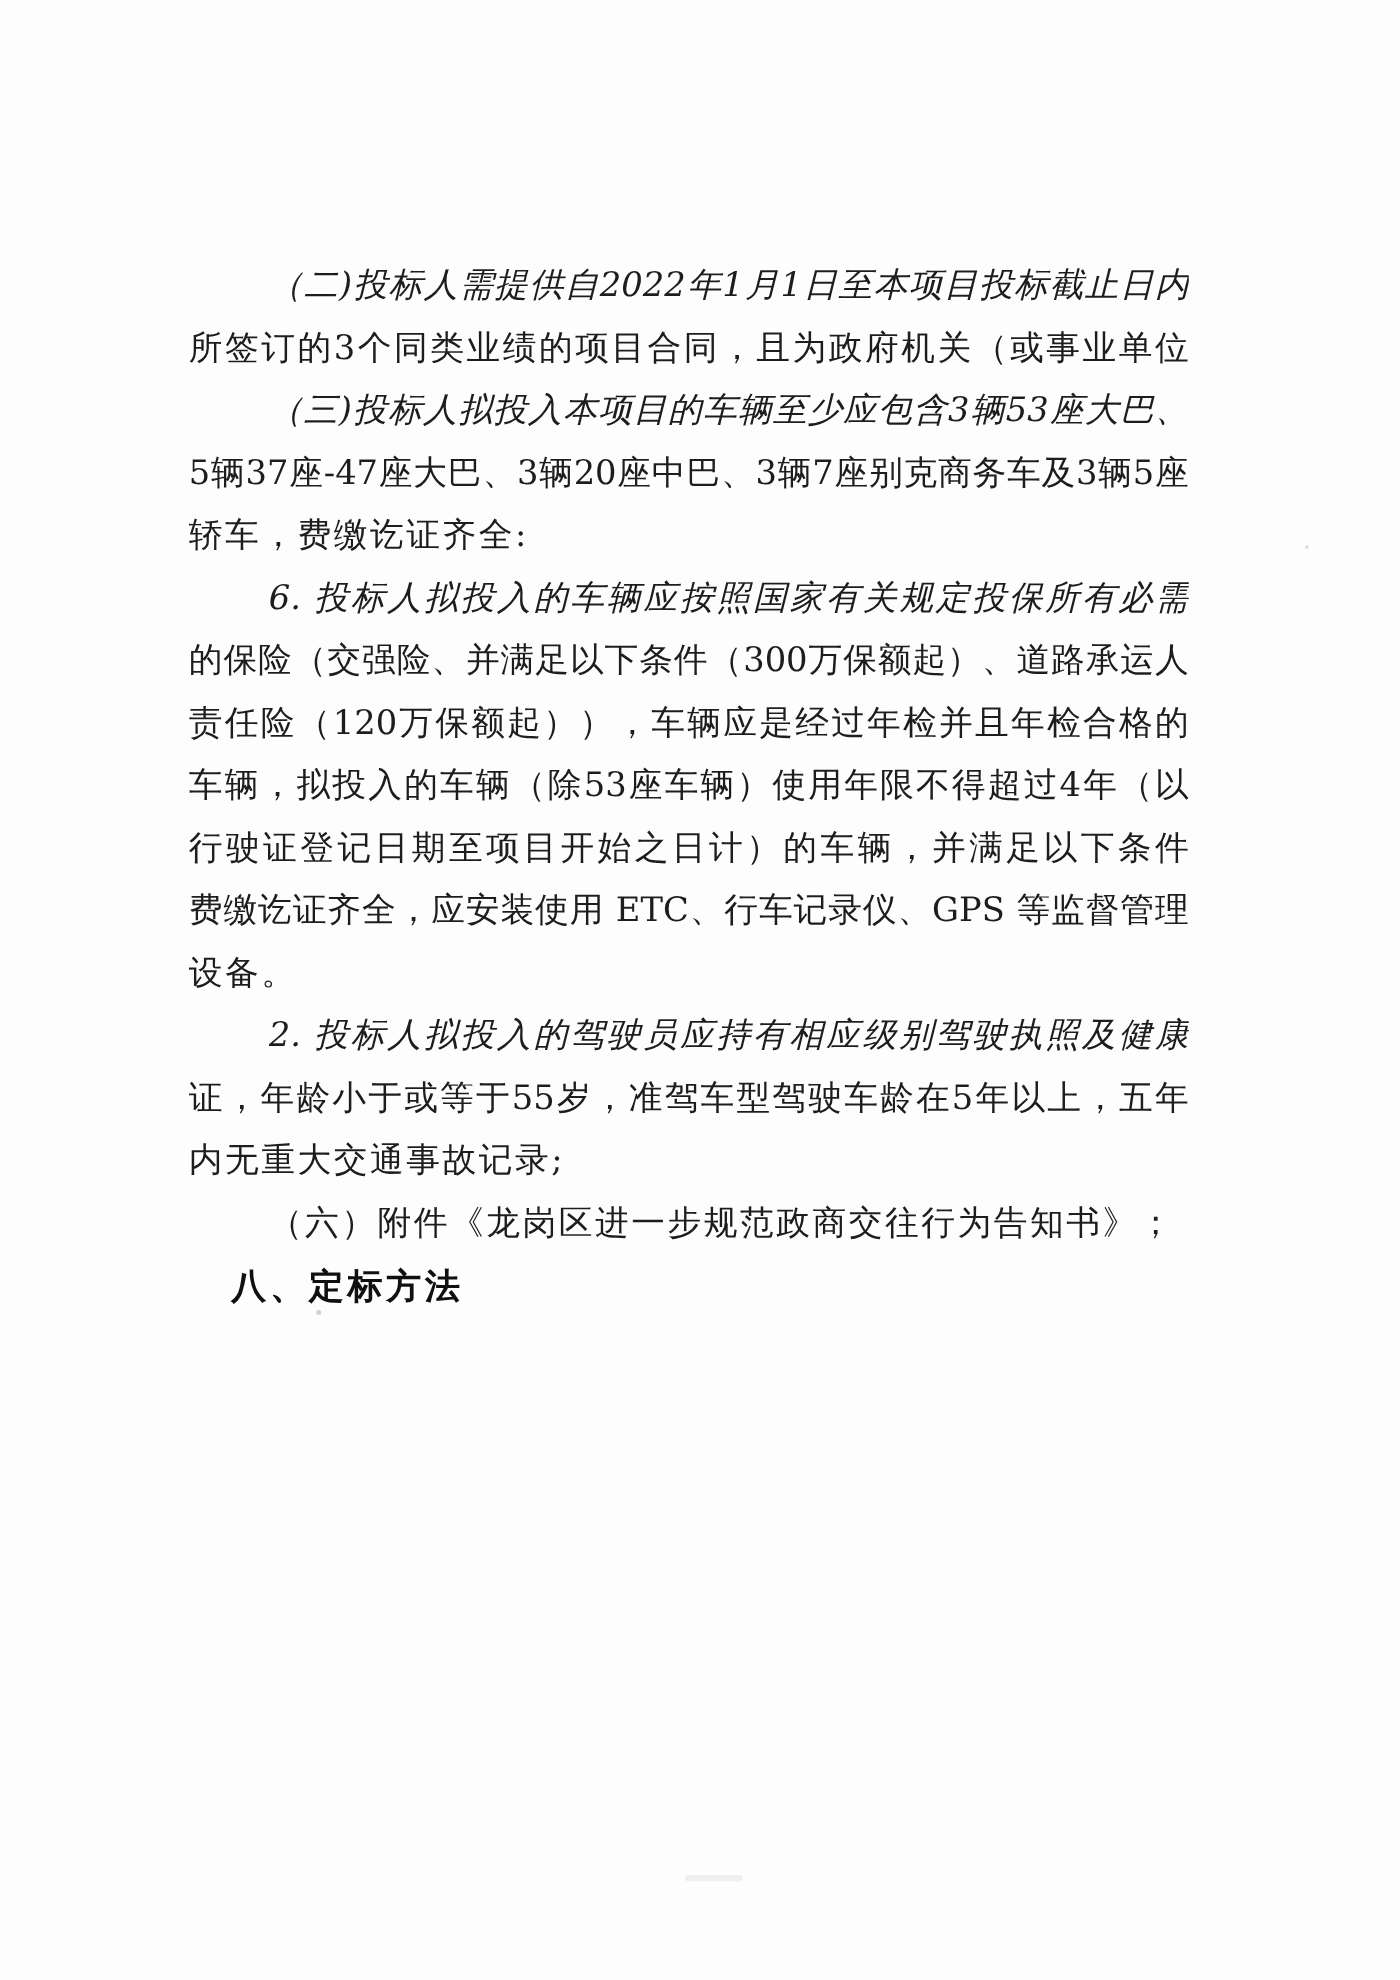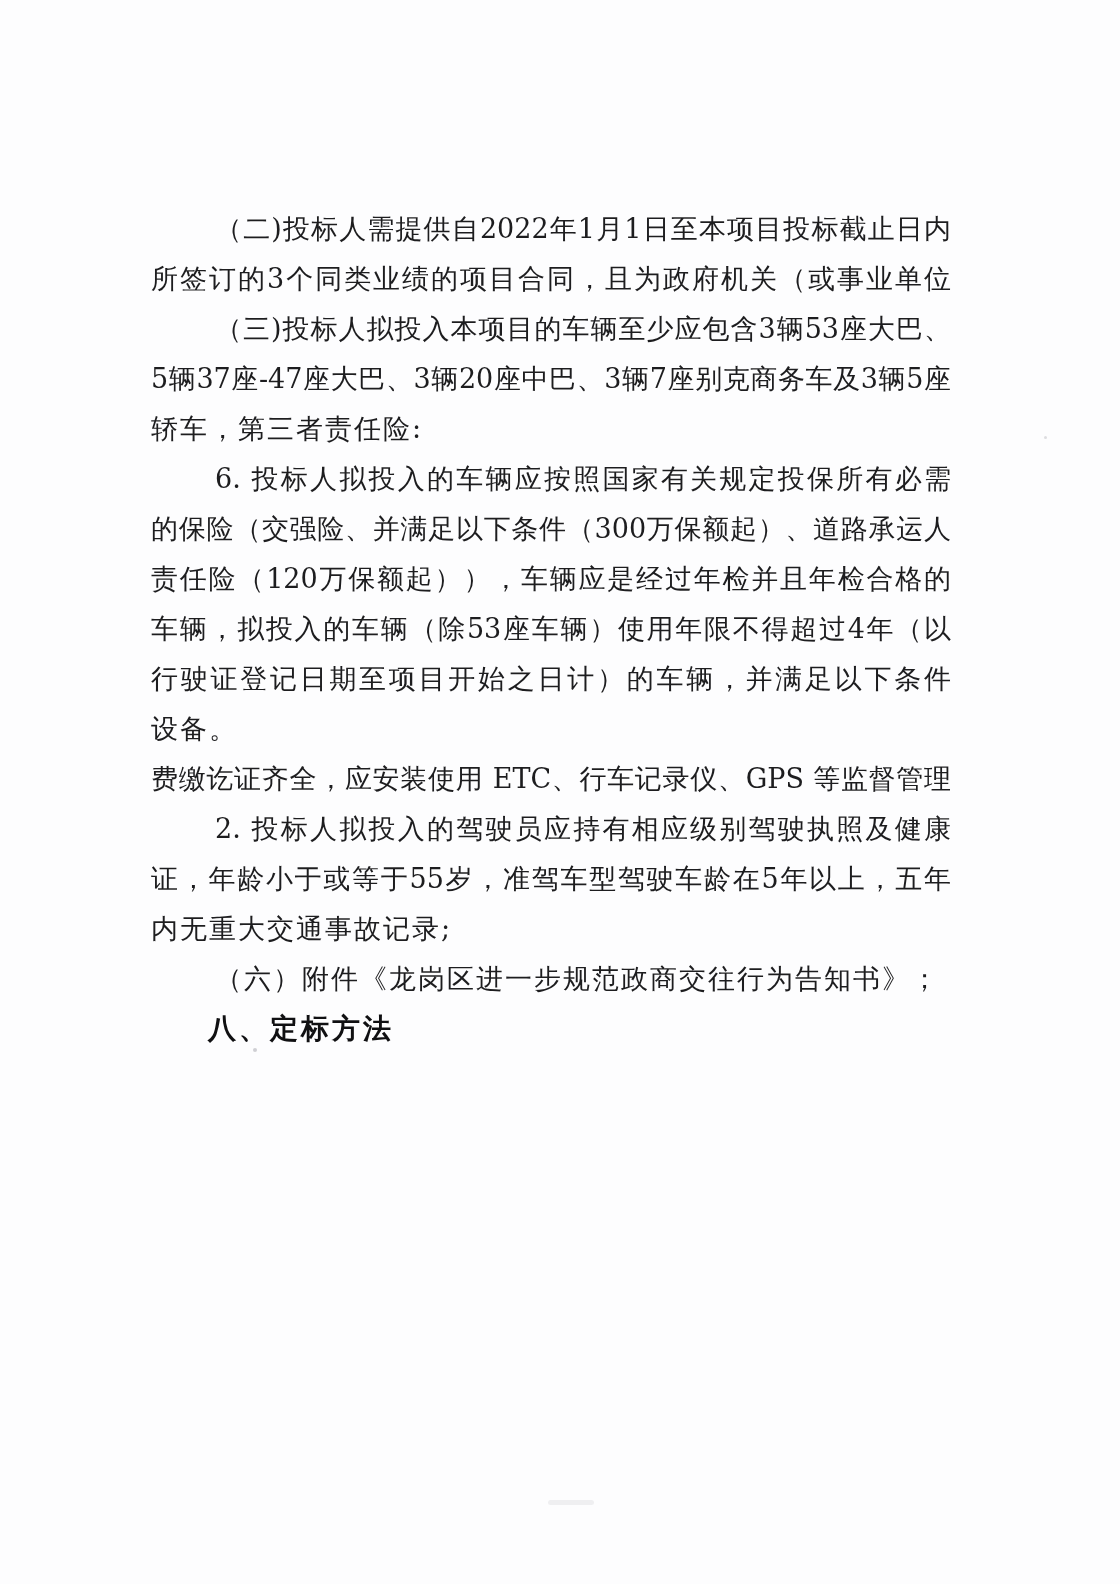--- a/index.html
+++ b/index.html
@@ -38,28 +38,28 @@
     letter-spacing:0;
     white-space:normal;
     width:800px;
     text-align:justify;
     text-align-last:justify;
     text-justify:inter-character;
     overflow:hidden;
   }
   
   .ln.i{margin-left:64px;}
-  .ln.j.i{width:736px;}
+  .ln.j.i{width:736px;font-style:italic;}
   .ln.heading{
     font-family:"DejaVu Sans","Liberation Sans",sans-serif;
     font-weight:bold;
     font-size:28px;
     color:var(--heading-ink);
     letter-spacing:3px;
-    margin-left:57px;
+    margin-left:34px;
   }
   
   .speck{position:absolute;border-radius:50%;pointer-events:none;}
   .speck-a{left:253px;top:1048px;width:4px;height:4px;background:#a9a9b0;opacity:.55;}
   .speck-b{left:548px;top:1500px;width:46px;height:5px;border-radius:3px;background:#ededf0;opacity:.9;}
   .speck-c{left:1044px;top:436px;width:3px;height:3px;background:#d4d4d8;opacity:.8;}
 </style>
 </head>
 <body>
 
@@ -67,31 +67,31 @@
   <div class="textblock">
 
     <div>
       <div class="ln j i">（二)投标人需提供自2022年1月1日至本项目投标截止日内</div>
       <div class="ln j">所签订的3个同类业绩的项目合同，且为政府机关（或事业单位</div>
     </div>
 
     <div>
       <div class="ln j i">（三)投标人拟投入本项目的车辆至少应包含3辆53座大巴、</div>
       <div class="ln j">5辆37座-47座大巴、3辆20座中巴、3辆7座别克商务车及3辆5座</div>
-      <div class="ln">轿车，第三者责任险:</div>
+      <div class="ln">轿车，费缴讫证齐全:</div>
     </div>
 
     <div>
       <div class="ln j i">6. 投标人拟投入的车辆应按照国家有关规定投保所有必需</div>
       <div class="ln j">的保险（交强险、并满足以下条件（300万保额起）、道路承运人</div>
       <div class="ln j">责任险（120万保额起）），车辆应是经过年检并且年检合格的</div>
       <div class="ln j">车辆，拟投入的车辆（除53座车辆）使用年限不得超过4年（以</div>
       <div class="ln j">行驶证登记日期至项目开始之日计）的车辆，并满足以下条件</div>
+      <div class="ln j">费缴讫证齐全，应安装使用 ETC、行车记录仪、GPS 等监督管理</div>
       <div class="ln">设备。</div>
-      <div class="ln j">费缴讫证齐全，应安装使用 ETC、行车记录仪、GPS 等监督管理</div>
     </div>
 
     <div>
       <div class="ln j i">2. 投标人拟投入的驾驶员应持有相应级别驾驶执照及健康</div>
       <div class="ln j">证，年龄小于或等于55岁，准驾车型驾驶车龄在5年以上，五年</div>
       <div class="ln">内无重大交通事故记录;</div>
     </div>
 
 
 

